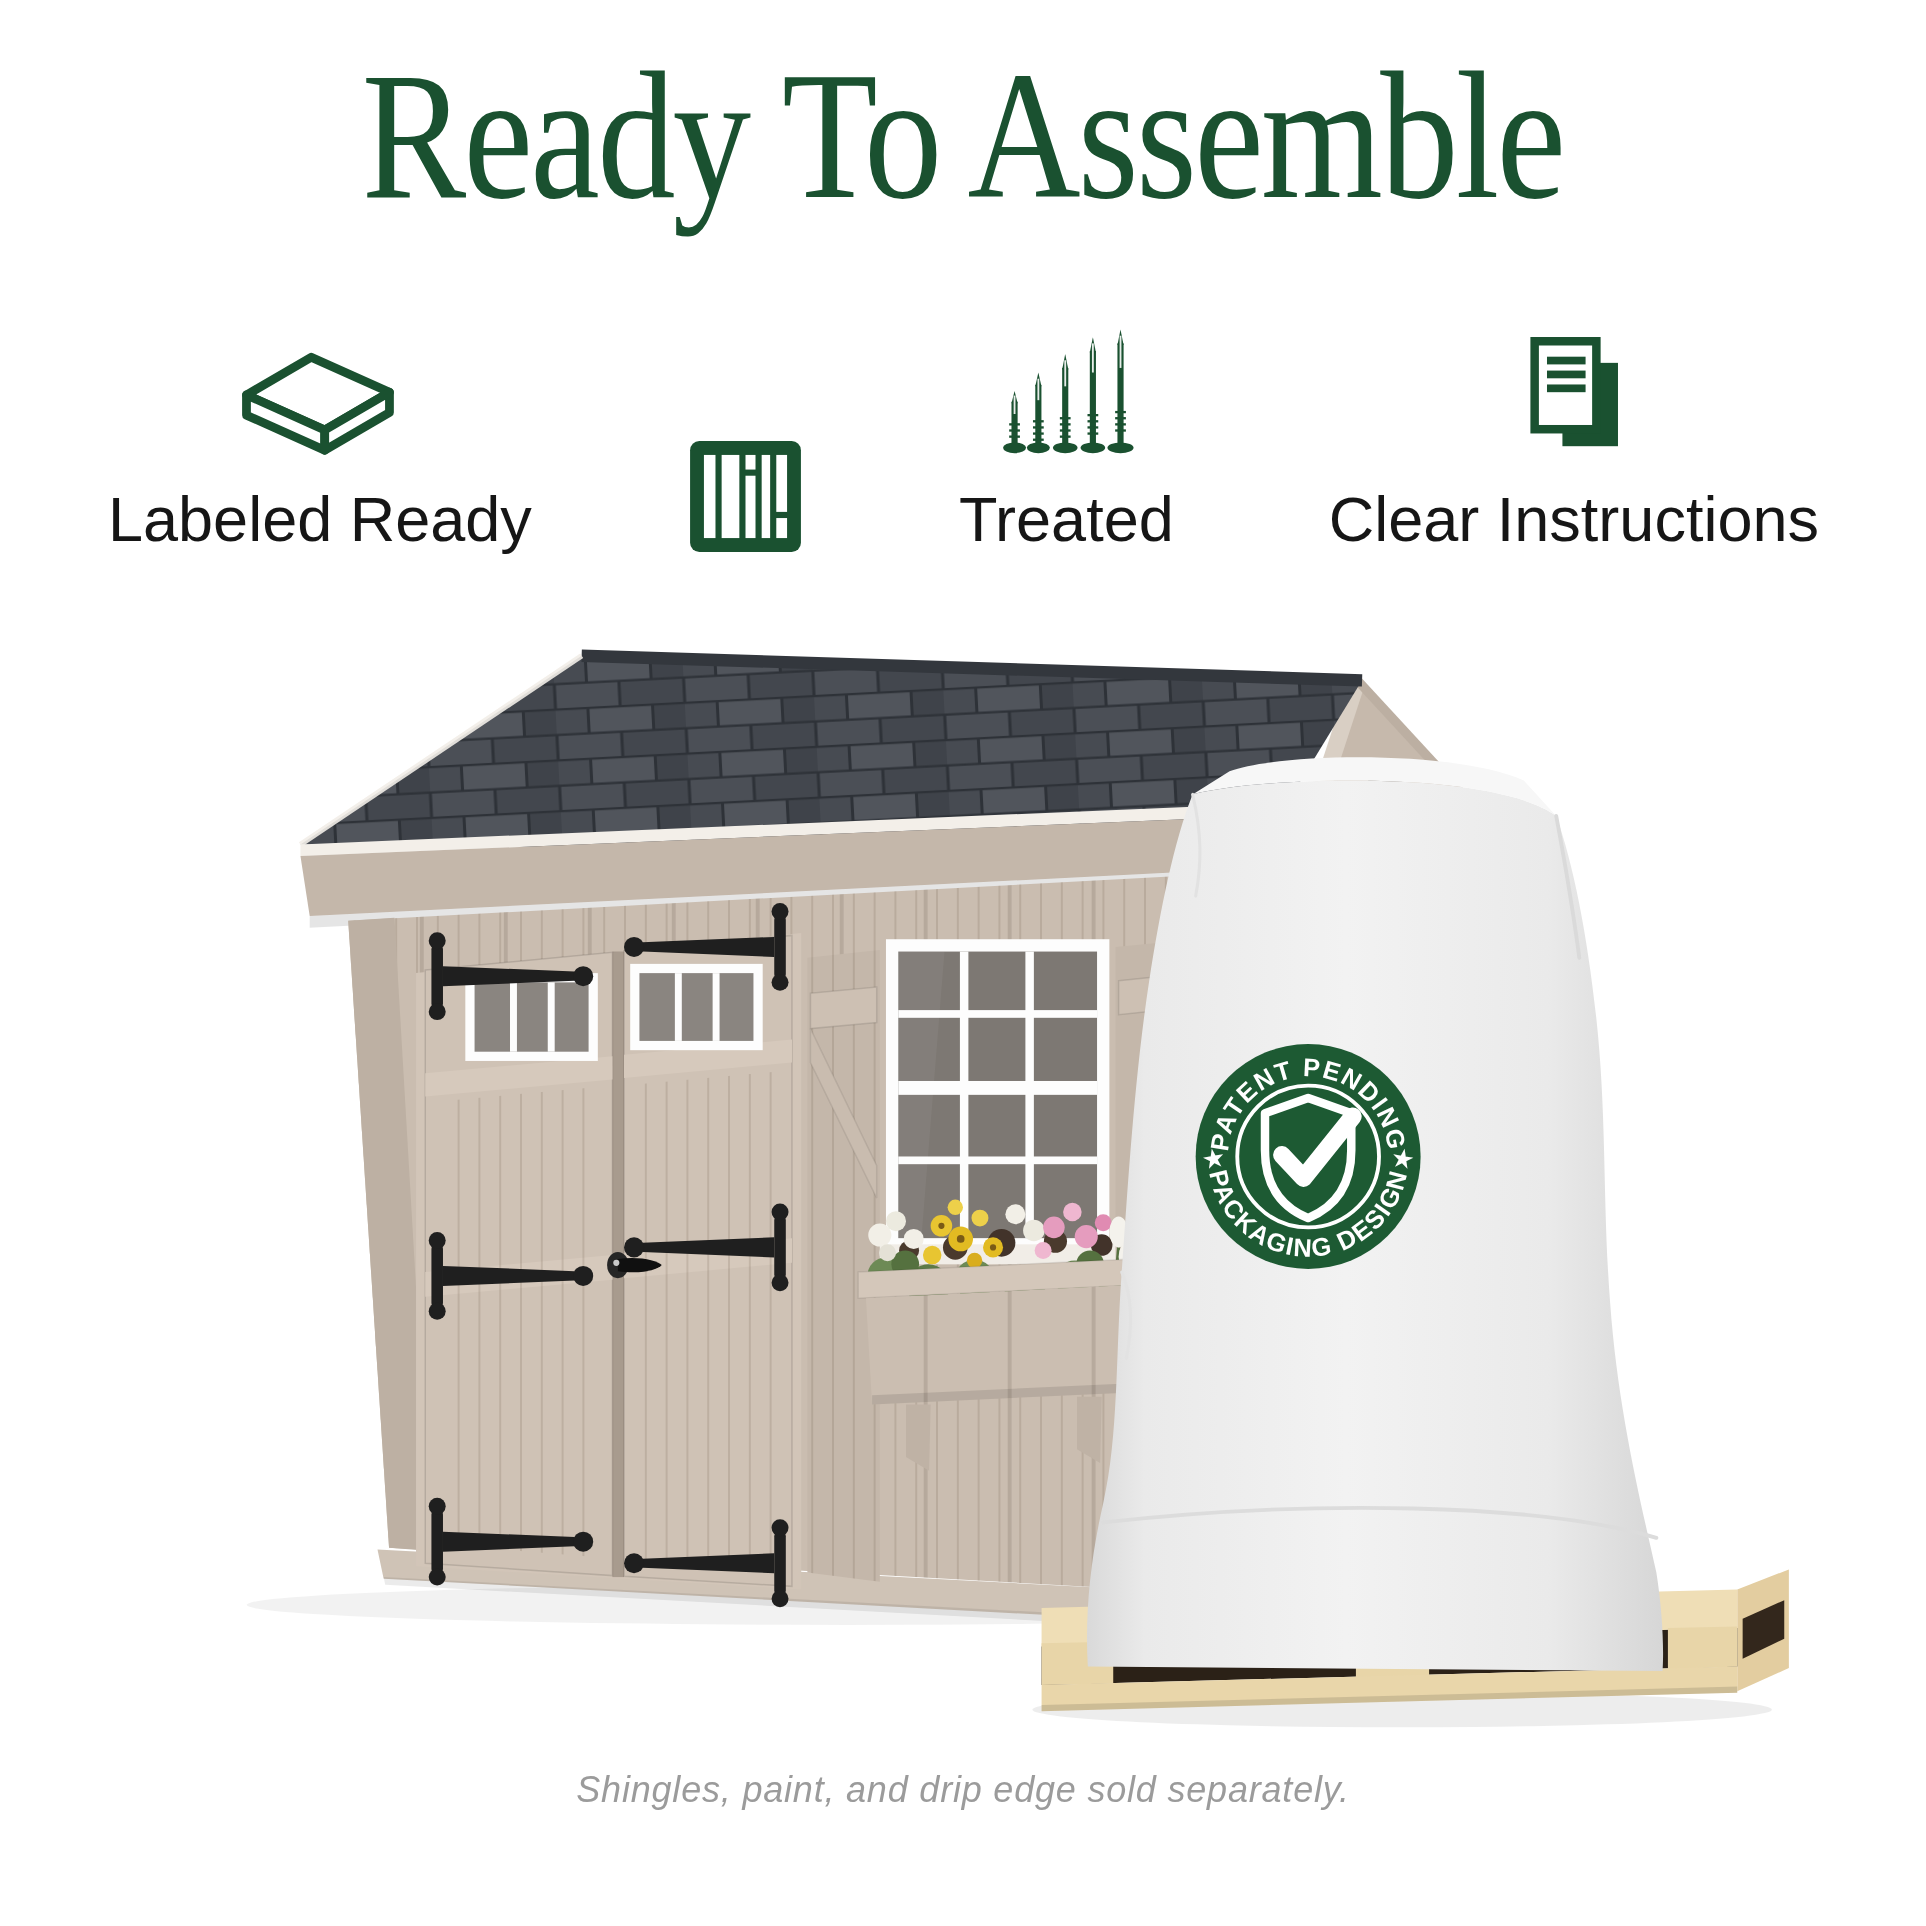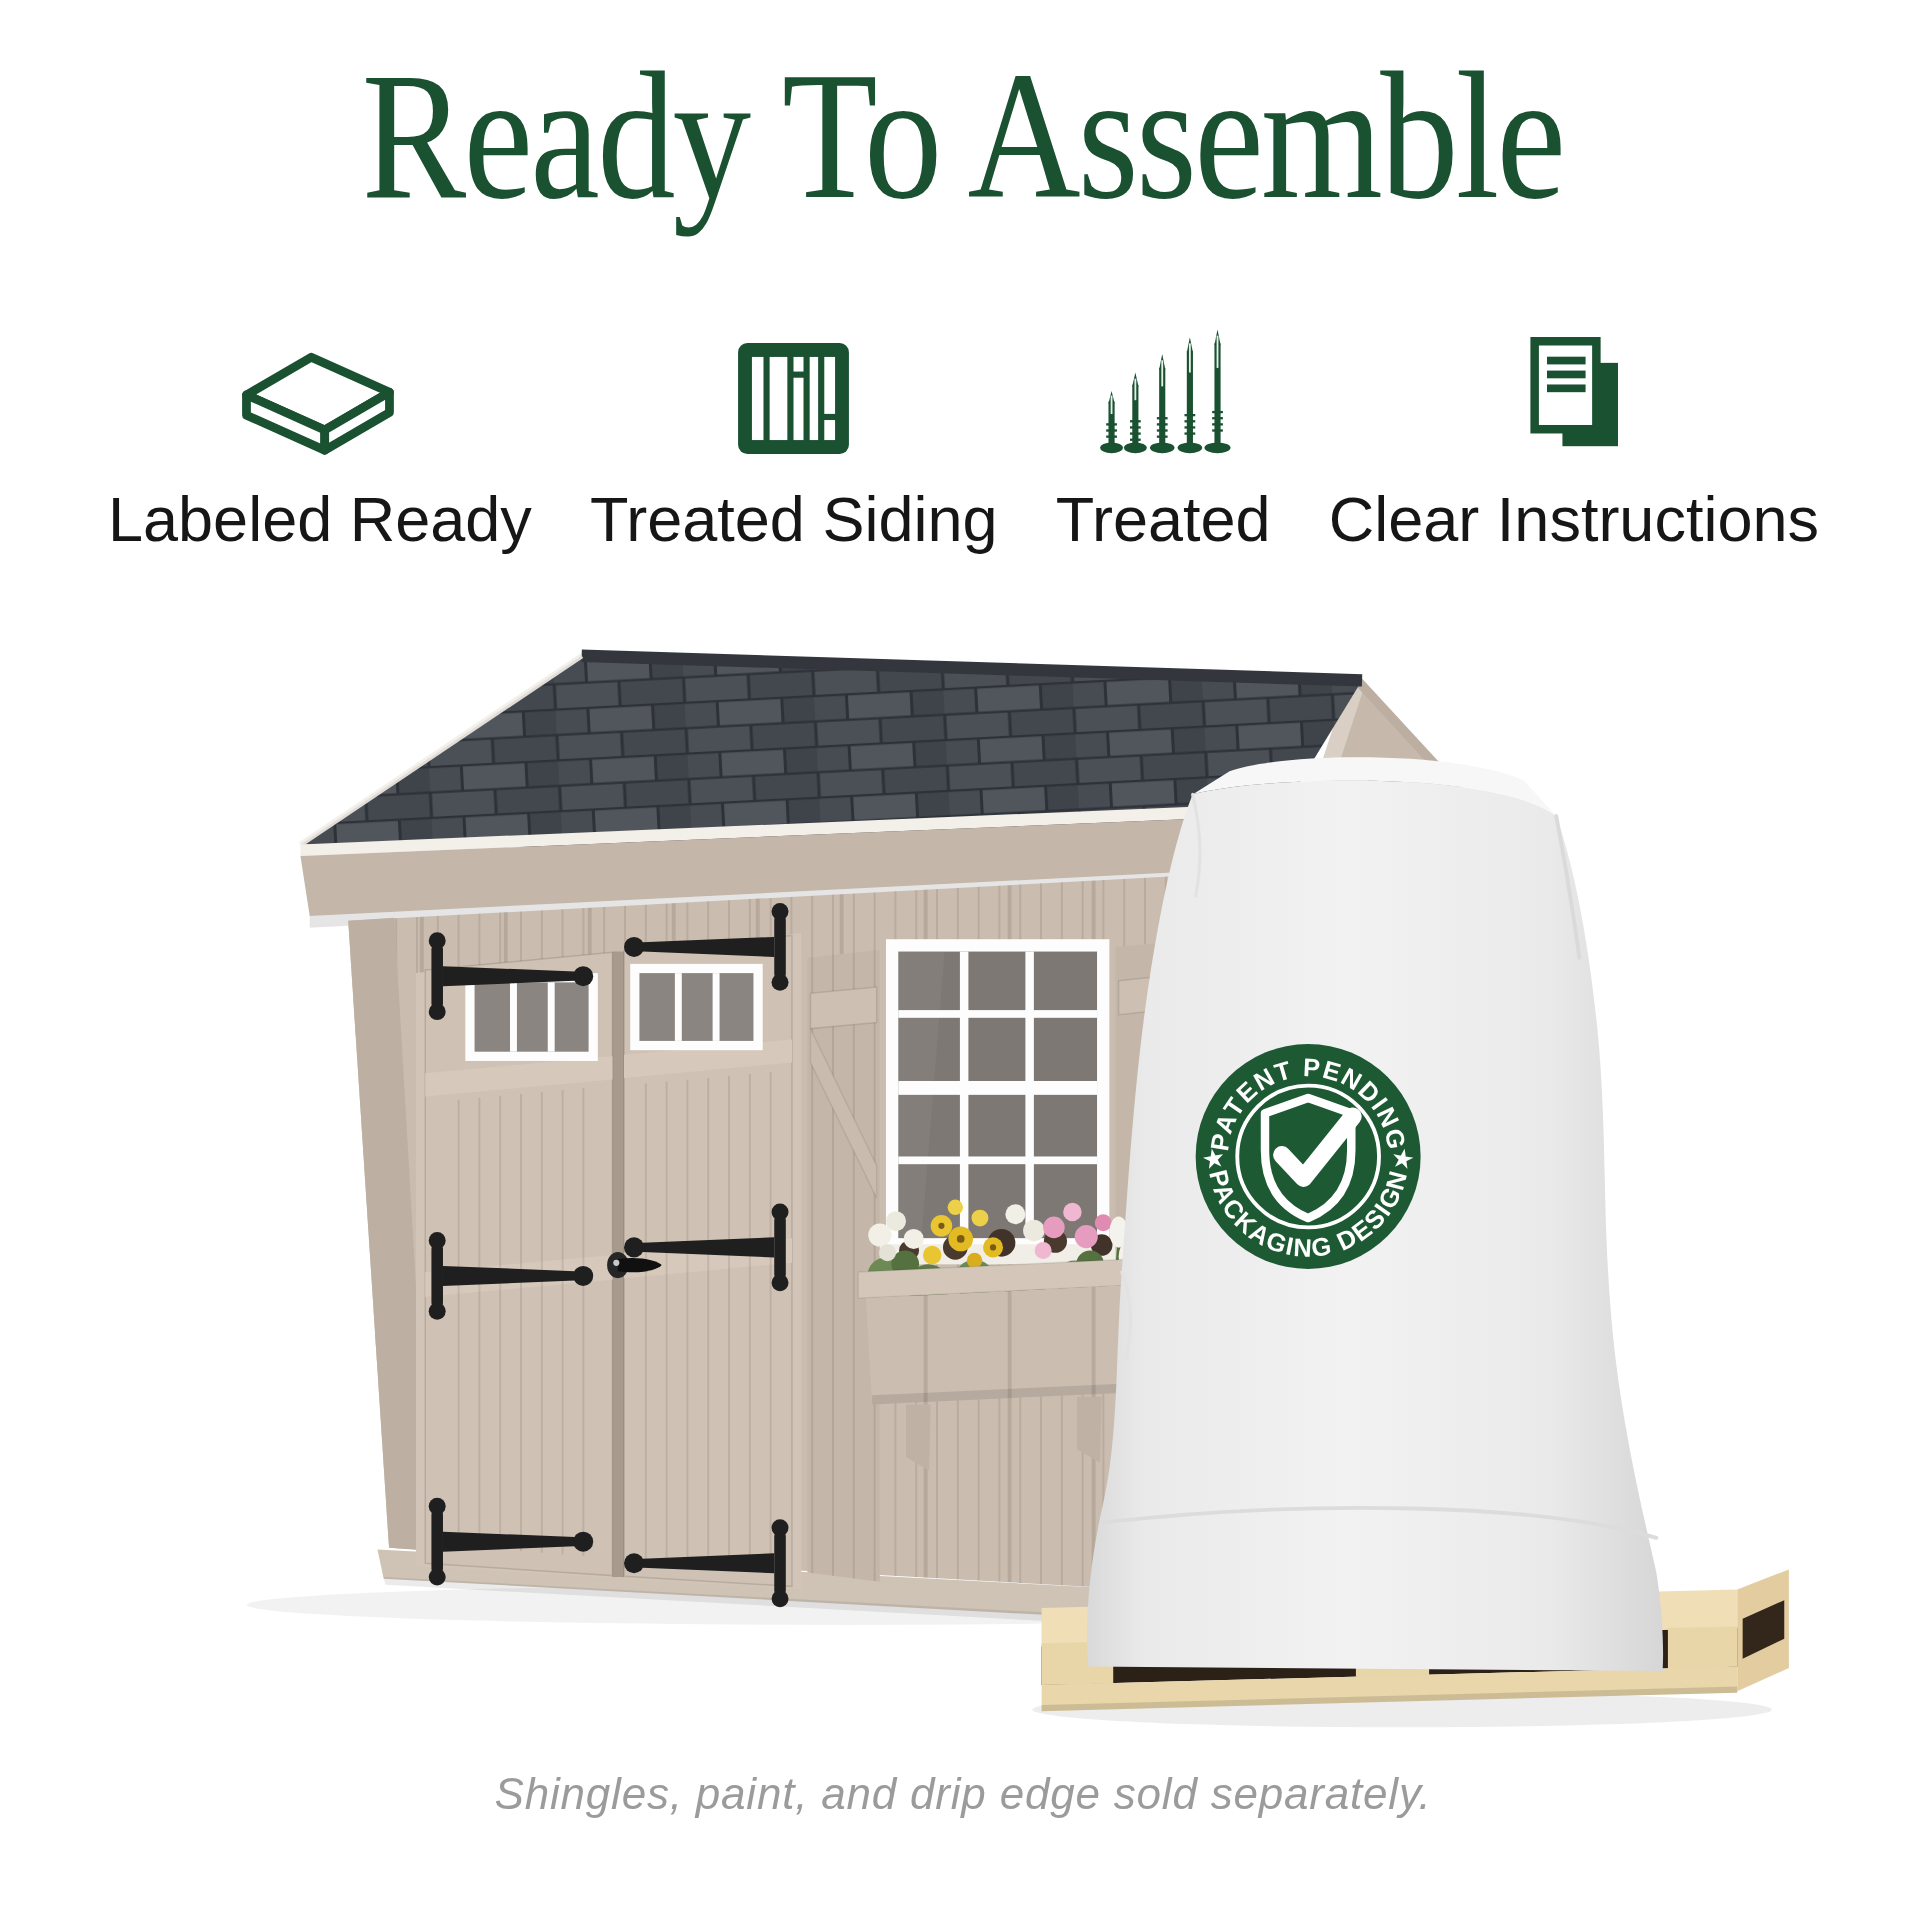--- a/index.html
+++ b/index.html
@@ -13,21 +13,21 @@
   
   .features{position:absolute;top:324px;left:108px;width:1711px;display:flex;
             justify-content:space-between;align-items:flex-end;}
   .feature{display:flex;flex-direction:column;align-items:center;}
   .feature .icon-box{height:133px;display:flex;align-items:flex-end;justify-content:center;}
   .feature .flabel{margin-top:26px;font-size:63px;color:#161616;letter-spacing:0px;white-space:nowrap;}
   
   .scene{position:absolute;top:640px;left:0;}
   
   .footer{position:absolute;top:1769px;left:0;width:1926px;text-align:center;
-          font-style:italic;font-size:44px;color:#9B9B9B;letter-spacing:0.8px;}
+          font-style:italic;font-size:36px;color:#9B9B9B;letter-spacing:0.8px;}
 </style>
 </head>
 <body>
 
 <div class="canvas">
 
   <div class="title">
     <span class="title-text">Ready To Assemble</span>
   </div>
 
@@ -54,21 +54,20 @@
             <rect x="22" y="22" width="15" height="108"></rect>
             <rect x="45" y="22" width="23" height="108"></rect>
             <rect x="76" y="22" width="13" height="19"></rect>
             <rect x="76" y="49" width="13" height="81"></rect>
             <rect x="97" y="22" width="11" height="108"></rect>
             <rect x="116" y="22" width="14" height="74"></rect>
             <rect x="116" y="104" width="14" height="26"></rect>
           </g>
         </svg>
       </div>
-      <div class="flabel">Treated Siding</div>
     </div>
 
     <div class="feature">
       <div class="icon-box">
         <svg width="148" height="129" viewBox="0 0 192 168">
           <g fill="#1A5130">
             <g id="n1">
                 <polygon points="25,98 29,82 33,98"></polygon>
                 <rect x="25" y="96" width="8" height="58"></rect>
                 <ellipse cx="29" cy="156" rx="15" ry="7"></ellipse>

